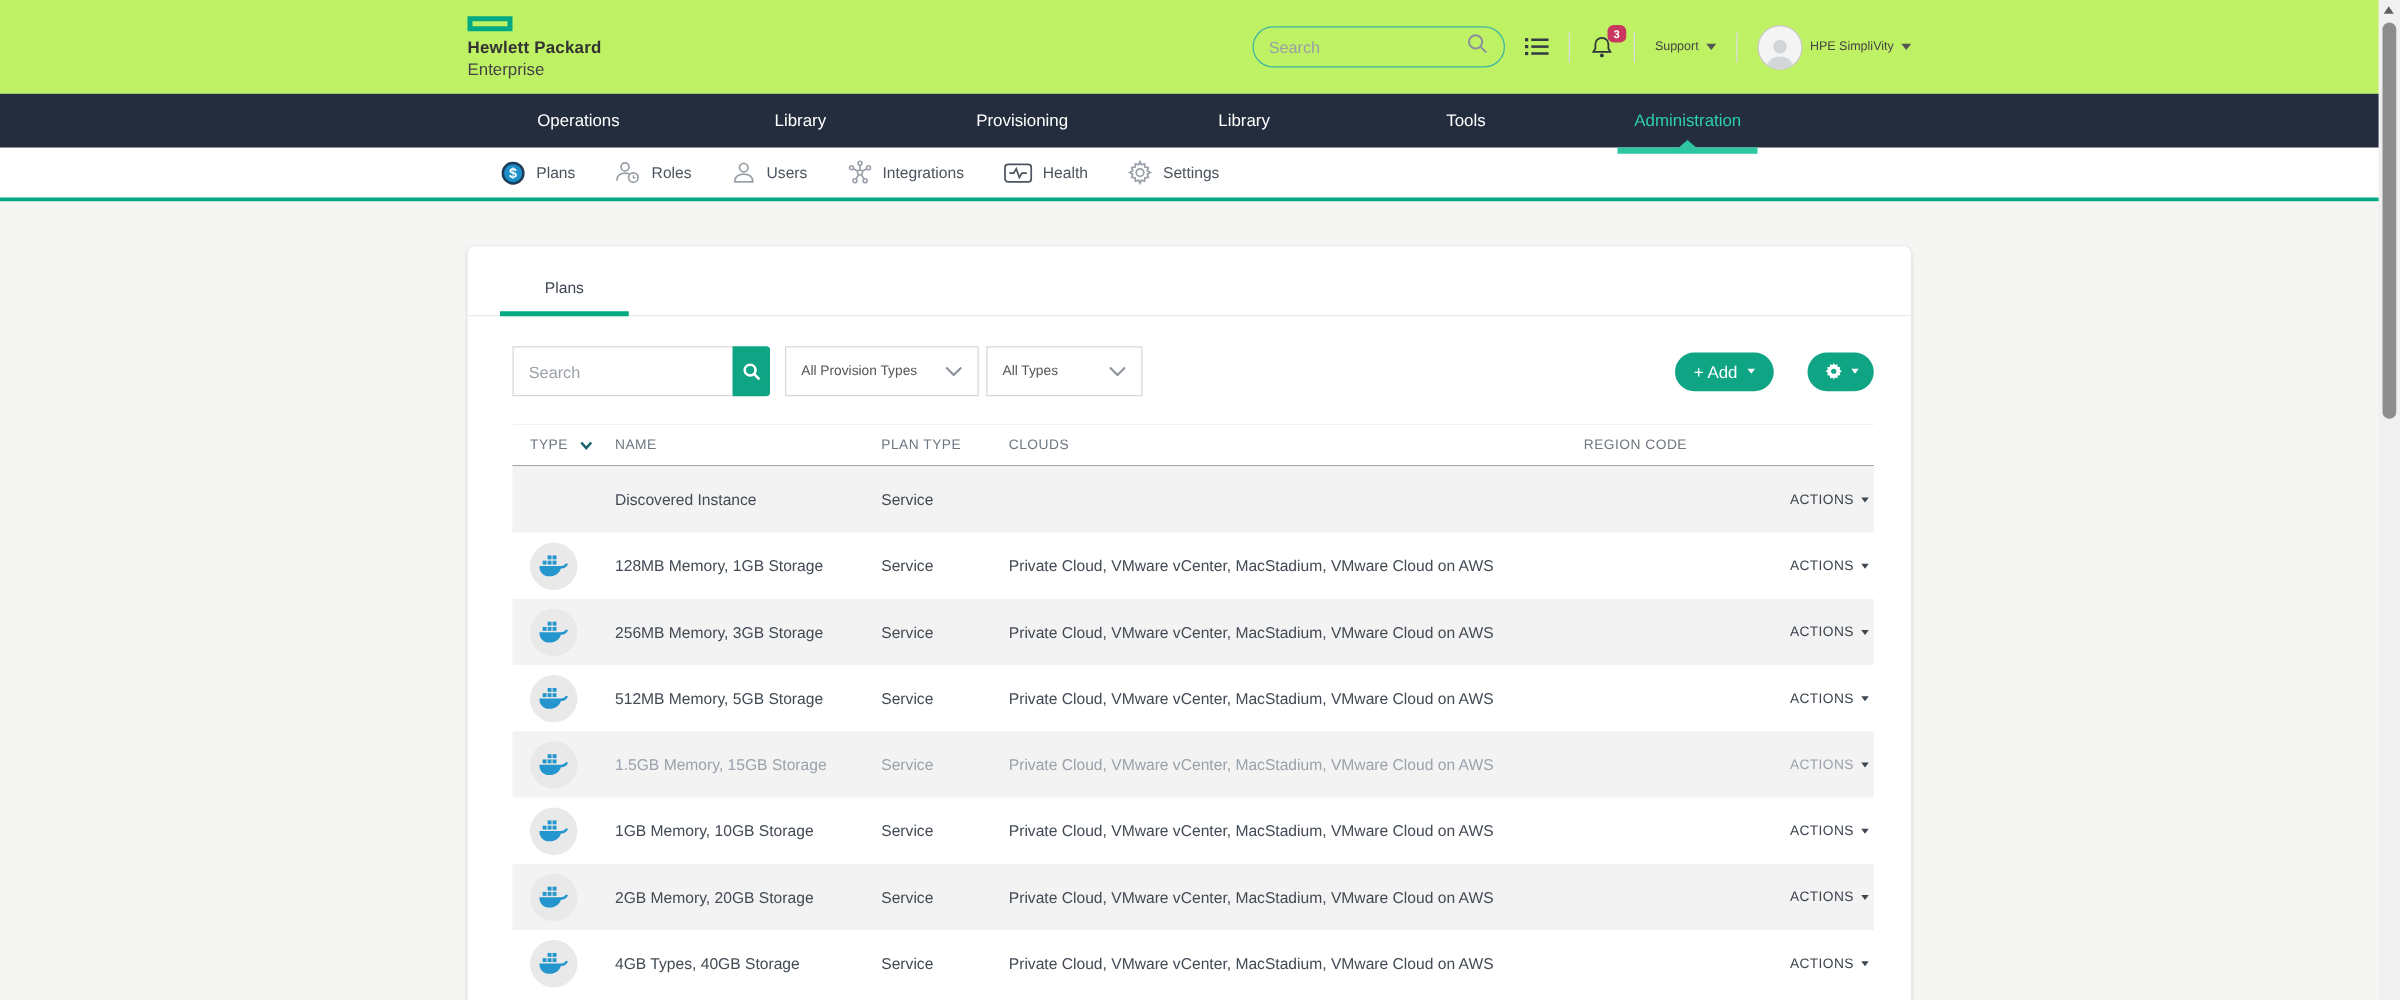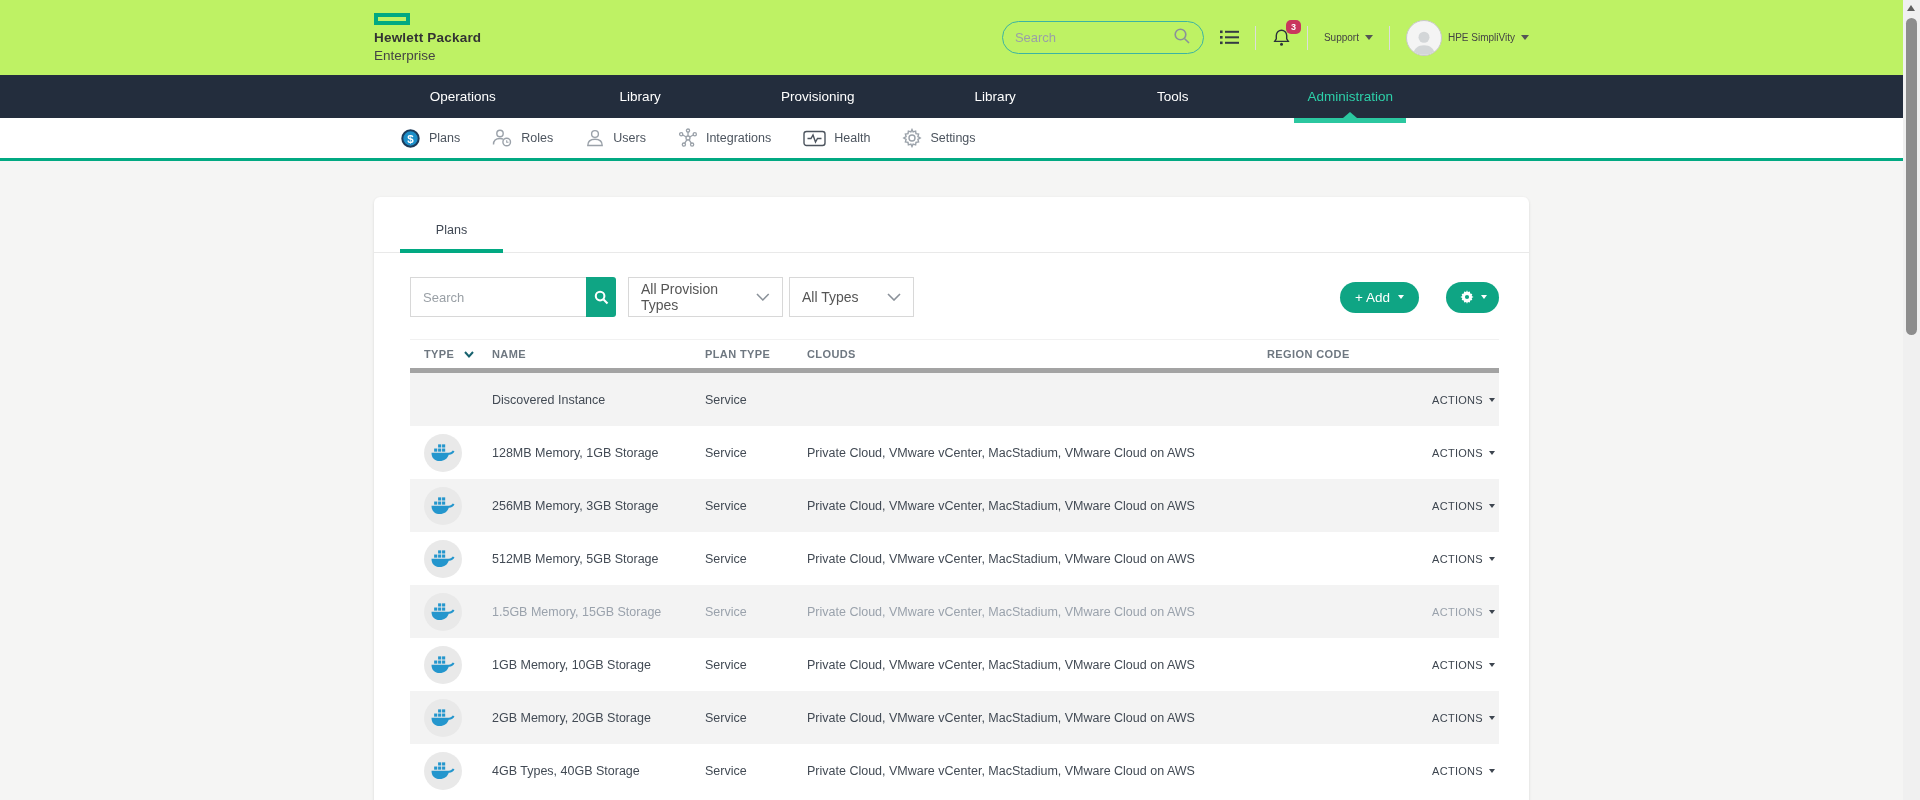--- a/index.html
+++ b/index.html
@@ -60,35 +60,35 @@
          padding:6px 0 12px; border-bottom:4px solid #01a982; margin-bottom:-1px; cursor:pointer; }
 
   .filter-row { display:flex; align-items:center; padding:24px 30px 18px 36px; }
   .search-group { display:flex; }
   .tbl-search { width:176px; height:40px; border:1px solid #d8d8d8; border-right:none; padding:0 12px;
                 font-size:13px; color:#555; outline:none; font-family:"Liberation Sans", sans-serif; }
   .tbl-search::placeholder { color:#9aa0a6; }
   .tbl-search-btn { width:30px; height:40px; background:#0fa584; border:none; border-radius:0 3px 3px 0;
                     display:flex; align-items:center; justify-content:center; cursor:pointer; }
   .dd { height:40px; border:1px solid #d8d8d8; background:#fff; display:flex; align-items:center;
-        justify-content:space-between; padding:0 12px; font-size:14px; color:#555; cursor:pointer; }
+        justify-content:space-between; padding:0 12px; font-size:11px; color:#555; cursor:pointer; }
   .dd1 { width:155px; margin-left:12px; }
   .dd2 { width:125px; margin-left:6px; }
   .filter-right { margin-left:auto; display:flex; align-items:center; gap:27px; }
   .add-btn { height:31px; padding:0 15px; border-radius:16px; background:#0fa584; border:none; color:#fff;
              font-size:13.5px; display:flex; align-items:center; gap:8px; cursor:pointer;
              font-family:"Liberation Sans", sans-serif; }
   .gear-btn { height:31px; width:53px; border-radius:16px; background:#0fa584; border:none; color:#fff;
               display:flex; align-items:center; justify-content:center; gap:6px; cursor:pointer; }
 
   
   .table { margin:4px 30px 0 36px; }
   .thead, .trow { display:grid; grid-template-columns:82px 213px 102px 460px 160px 1fr; align-items:center; }
   .thead { height:34px; font-size:11px; color:#6e7780; letter-spacing:.4px; border-top:1px solid #f1f1f1;
-           border-bottom:5px solid #a3a3a3;font-weight:bold; }
+           border-bottom:1px solid #a3a3a3; }
   .th { display:flex; align-items:center; gap:10px; }
   .trow { min-height:53px; font-size:12.5px; color:#424a54; }
   .trow.shaded { background:#f3f3f3; }
   .trow.muted .cell { color:#9aa2ac; }
   .cell { padding-right:10px; }
   .type-cell { padding-left:14px; }
   .icon-circle { width:38px; height:38px; border-radius:50%; background:#e9e9e9; display:flex;
                  align-items:center; justify-content:center; }
   .name-cell { cursor:pointer; }
   .actions-cell { display:flex; align-items:center; justify-content:flex-end; gap:6px; font-size:11px;

